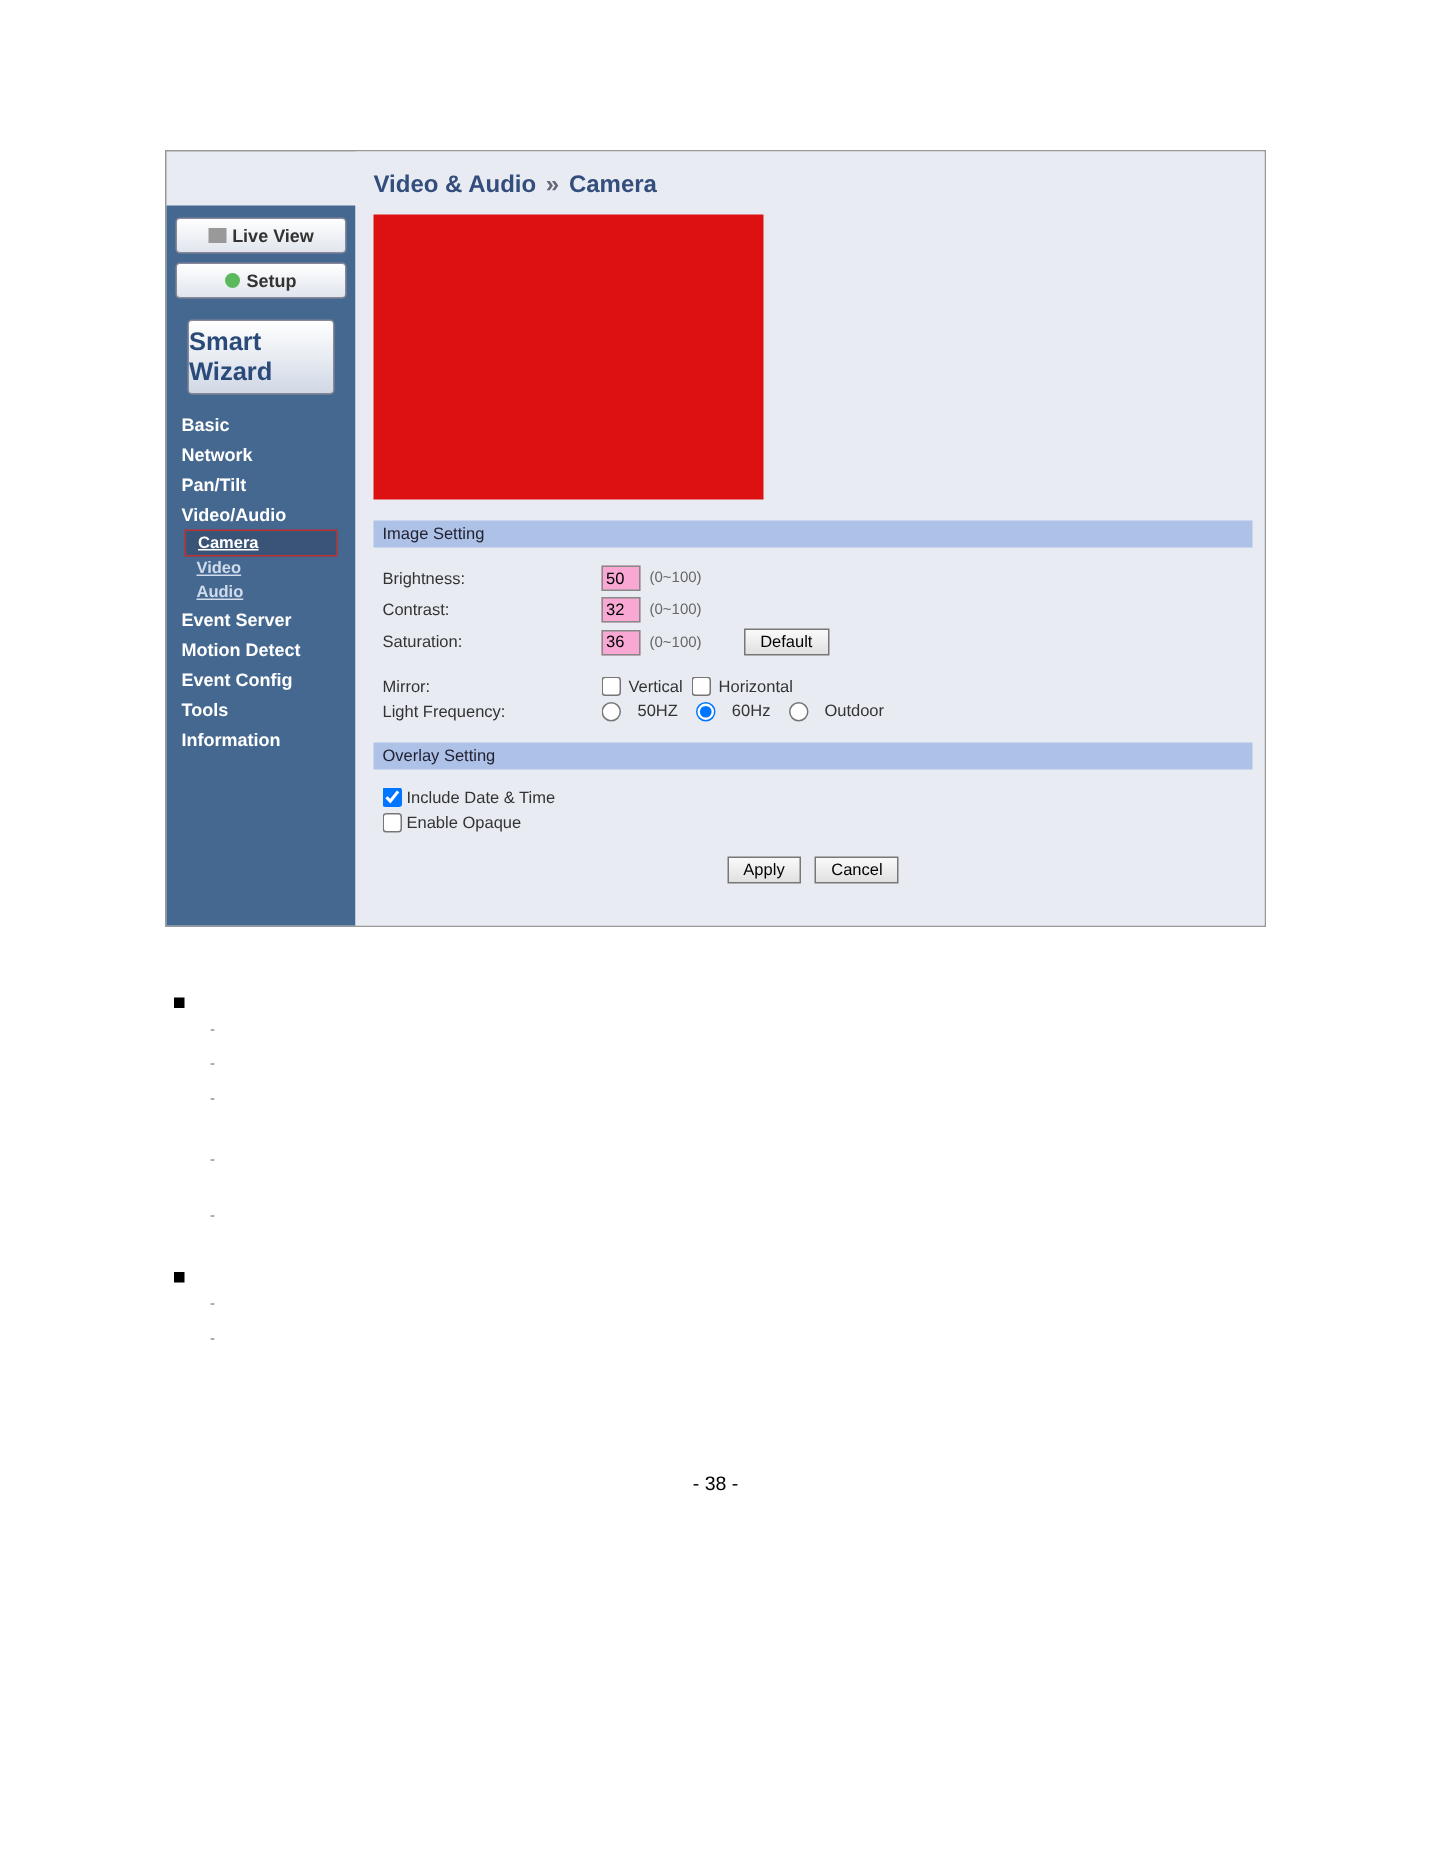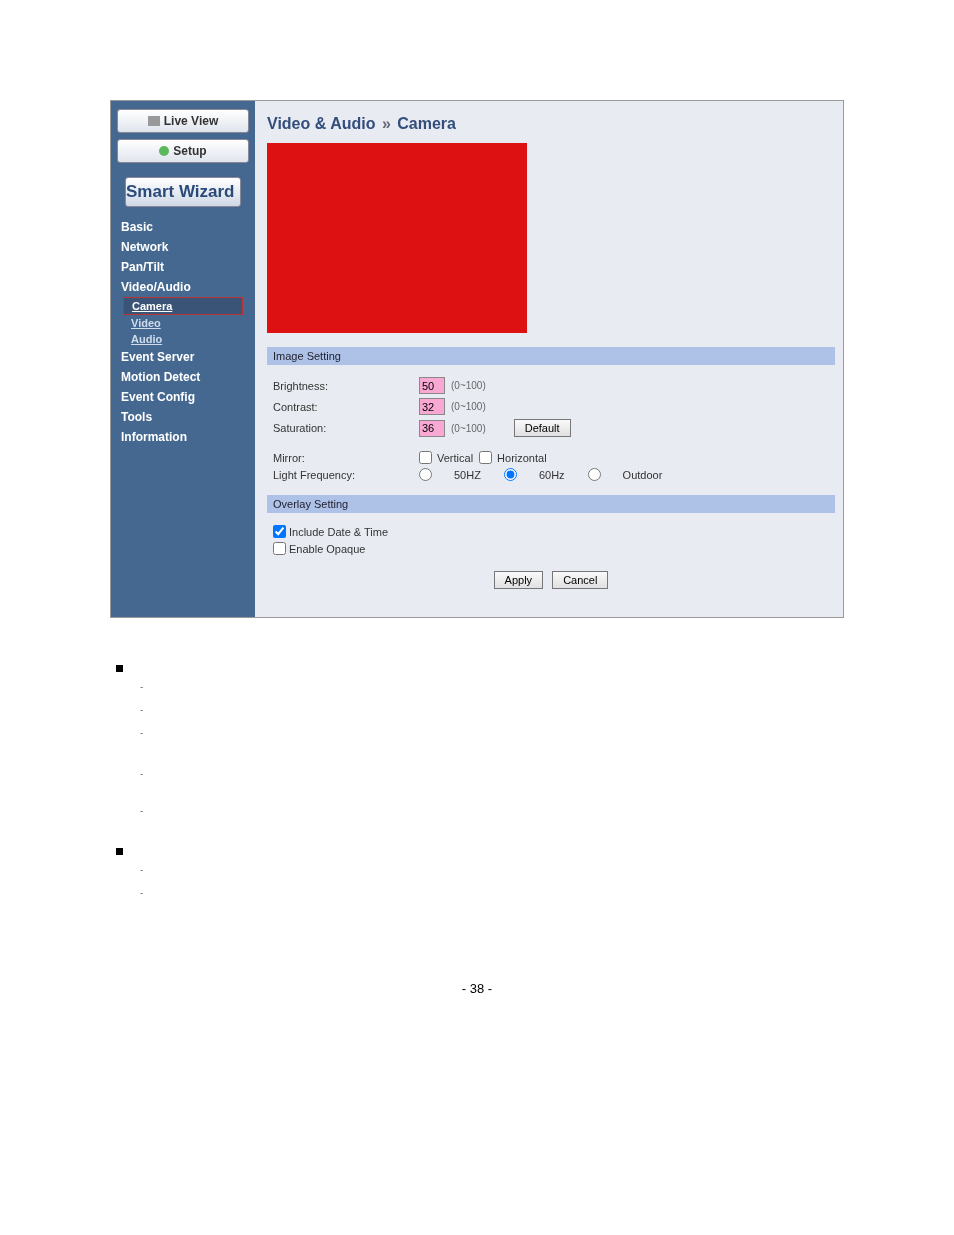--- a/index.html
+++ b/index.html
@@ -1,19 +1,19 @@
 <!DOCTYPE html>
 <html><head>
 <meta charset="utf-8">
 <style>
   * { box-sizing: border-box; margin: 0; padding: 0; }
   body { font-family: Arial, sans-serif; background: #fff; width: 954px; }
   .app-container { padding: 100px 110px 0 110px; }
   .ui-panel { display: flex; border: 1px solid #999; background: #e8ecf2; }
-  .sidebar { width: 144px; background: #456890; padding: 8px 6px; color: #fff; font-size: 12px; }
+  .sidebar { width: 126px; background: #456890; padding: 8px 6px; color: #fff; font-size: 12px; margin-top: 36px; }
   .nav-btn { background: linear-gradient(#fff, #e0e5ed); border: 1px solid #889; border-radius: 3px; color: #333; font-weight: bold; font-size: 12px; padding: 4px 0; text-align: center; margin-bottom: 6px; display: flex; align-items: center; justify-content: center; gap: 4px; }
   .nav-btn .icon-lv { width: 12px; height: 10px; background: #999; display: inline-block; }
   .nav-btn .icon-setup { width: 10px; height: 10px; border-radius: 50%; background: #5cb85c; display: inline-block; }
   .smart-wiz { background: linear-gradient(#fff, #d0d8e5); border: 1px solid #889; border-radius: 3px; color: #2a4a7a; font-weight: bold; font-size: 17px; padding: 4px 0; margin: 14px 8px 10px 8px; }
   .menu-item { color: #fff; font-weight: bold; font-size: 12px; padding: 3px 4px; }
   .menu-sub { color: #d0dcec; font-size: 11px; text-decoration: underline; padding: 2px 4px 2px 14px; font-weight: bold; }
   .menu-sub.selected { background: #3a5478; border: 1px solid #b33; color: #fff; margin-left: 6px; margin-right: 6px; padding-left: 8px; }
   .content { flex: 1; background: #e8ecf2; padding: 14px 8px 14px 12px; }
   .page-title { color: #334d7c; font-weight: bold; font-size: 16px; margin-bottom: 10px; }
   .page-title .sep { color: #667; margin: 0 2px; }
@@ -28,21 +28,21 @@
   .chk, .rdo { margin-right: 3px; vertical-align: middle; }
   .actions { text-align: center; padding: 12px 0 4px 0; }
   .actions .btn { margin: 0 3px; }
   .doc-text { padding: 40px 0 0 0; font-size: 13px; color: #222; line-height: 1.6; }
   .bullet-row { display: flex; align-items: flex-start; margin-left: 6px; }
   .bullet-row .sq { width: 7px; height: 7px; background: #000; margin-top: 7px; margin-right: 14px; flex-shrink: 0; }
   .dash-row { display: flex; align-items: flex-start; margin-left: 30px; color: #777; }
   .dash-row .dash { margin-right: 12px; margin-top: 7px; font-size: 10px; flex-shrink: 0; }
   .page-num { text-align: center; margin-top: 80px; font-size: 13px; }
   .mirror-opts { display: flex; align-items: center; gap: 2px; }
-  .freq-opts { display: flex; align-items: center; gap: 19px; }
+  .freq-opts { display: flex; gap: 8px; }
 </style>
 </head>
 <body>
 
 <div class="app-container">
   <div class="ui-panel">
     <div class="sidebar">
       <div class="nav-btn">
         <span class="icon-lv"></span>
         <span>Live View</span>

